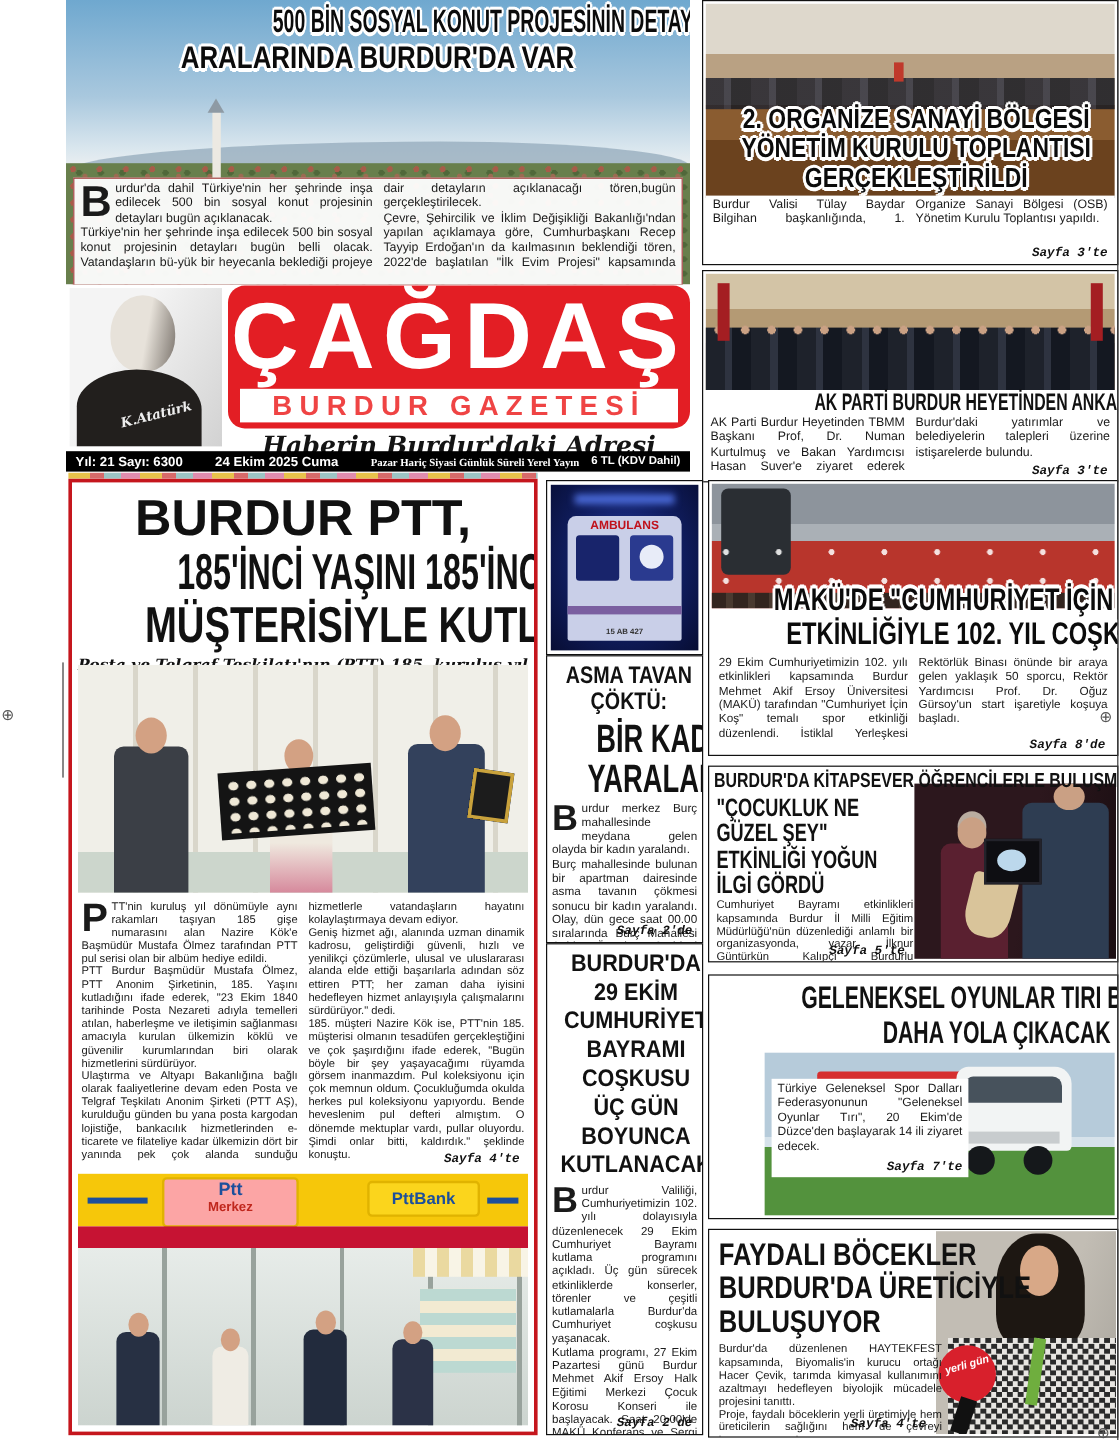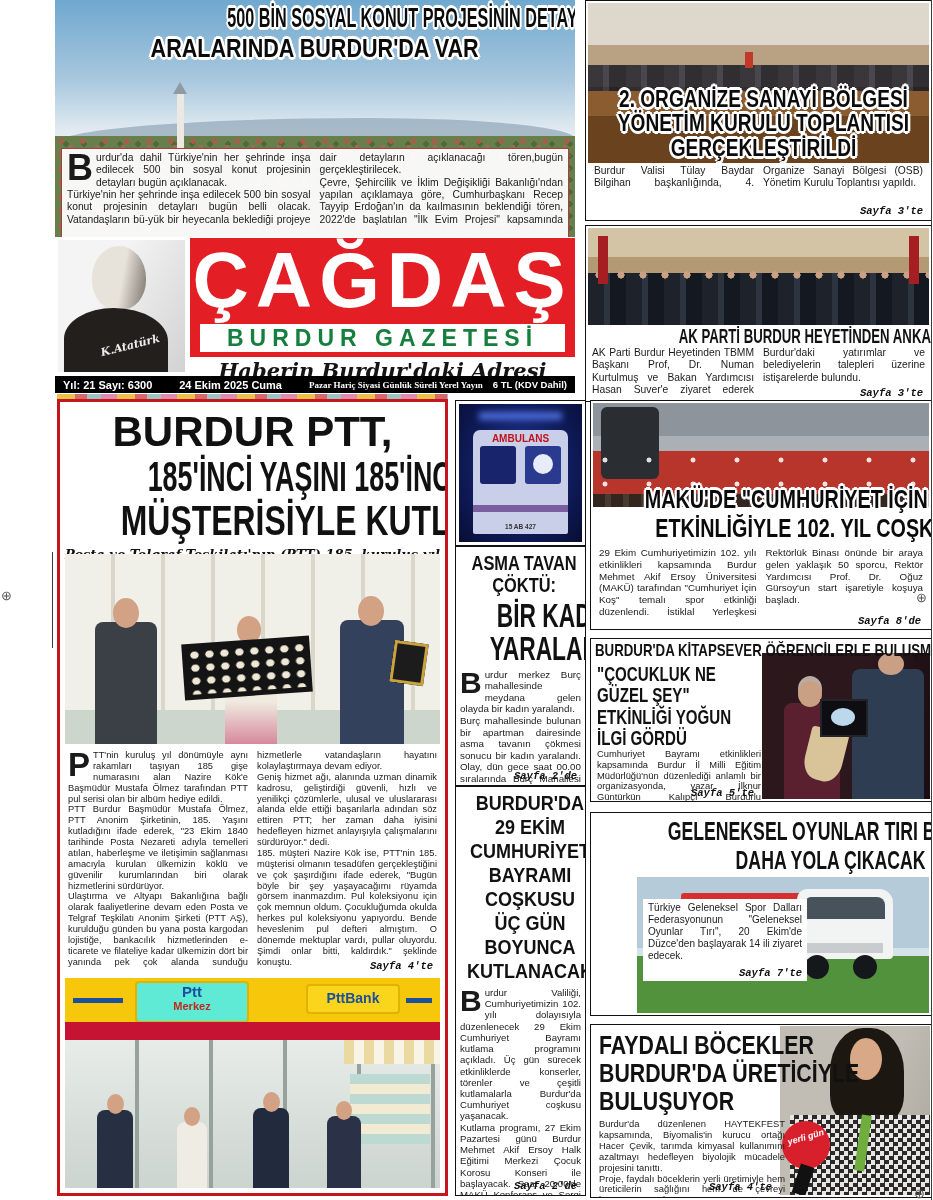--- a/index.html
+++ b/index.html
@@ -50,34 +50,34 @@
       <div class="abs" style="inset:0;background:linear-gradient(#ded8cc 0 26%,#b9a183 26% 52%,#8a5c30 52% 70%,#6b421e 70%);"></div>
       <div class="abs" style="left:0;right:0;top:38%;height:26px;background:repeating-linear-gradient(90deg,#23242e 0 15px,#353744 15px 21px,#181a22 21px 38px);opacity:.85;"></div>
       <div class="abs" style="left:46%;top:30%;width:8px;height:16px;background:#c0392b;"></div>
       <div class="abs" style="left:0;right:0;top:84px;text-align:center;line-height:1.07;z-index:2;">
         <span class="cx outl" style="font-size:23px;--sx:.83;">2. ORGANİZE SANAYİ BÖLGESİ
 YÖNETİM KURULU TOPLANTISI
 GERÇEKLEŞTİRİLDİ</span>
       </div>
     </div>
     <div class="abs" style="left:2px;right:2px;bottom:2px;height:51px;background:#fff;padding:2px 6px;">
-      <div class="cols2 btxt">Burdur Valisi Tülay Baydar Bilgihan başkanlığında, 4. Organize Sanayi Bölgesi (OSB) Yönetim Kurulu Toplantısı yapıldı.</div>
+      <div class="cols2 btxt">Burdur Valisi Tülay Baydar Bilgihan başkanlığında, 1. Organize Sanayi Bölgesi (OSB) Yönetim Kurulu Toplantısı yapıldı.</div>
       <div class="pref abs" style="right:6px;bottom:1px;">Sayfa 3'te</div>
     </div>
   </section>
 
   <div class="photo" style="left:58px;top:240px;width:127px;height:132px;background:linear-gradient(120deg,#f4f4f4 35%,#d2d2d2);">
     <div class="abs" style="left:34px;top:6px;width:54px;height:64px;background:linear-gradient(100deg,#e7e2da 55%,#7a736c);border-radius:50% 50% 46% 46%;"></div>
     <div class="abs" style="left:6px;bottom:0;width:104px;height:64px;background:#221f1d;border-radius:48% 52% 0 0;"></div>
     <div class="abs" style="left:42px;bottom:20px;color:#eee;font:italic bold 11px 'DejaVu Serif',serif;transform:rotate(-14deg);">K.Atatürk</div>
   </div>
-  <div class="abs" style="left:190px;top:238px;width:385px;height:119px;background:#e31e24;overflow:hidden;">
+  <div class="abs" style="left:190px;top:238px;width:385px;height:119px;background:#e31e24;overflow:hidden;border-radius:14px;">
     <div style="text-align:center;color:#fff;font-weight:bold;font-size:78px;line-height:84px;letter-spacing:7px;font-family:'Liberation Sans',sans-serif;">ÇAĞDAŞ</div>
     <div class="abs" style="left:10px;right:10px;bottom:5px;height:28px;background:#fff;text-align:center;">
-      <span style="font-weight:bold;font-size:23px;line-height:28px;letter-spacing:6px;color:#15803d;">BURDUR GAZETESİ</span>
+      <span style="font-weight:bold;font-size:23px;line-height:28px;letter-spacing:6px;color:#ef4444;">BURDUR GAZETESİ</span>
     </div>
   </div>
   <div class="abs" style="left:190px;top:358px;width:385px;text-align:center;font:italic bold 21px 'DejaVu Serif',serif;color:#141414;">Haberin Burdur'daki Adresi</div>
 
   <section class="bx" style="left:585px;top:225px;width:345px;height:175px;">
     <div class="photo" style="left:2px;top:2px;right:2px;height:97px;">
       <div class="abs" style="inset:0;background:linear-gradient(#d3c4a6 0 30%,#b49a74 30% 60%,#84664a 60%);"></div>
       <div class="abs" style="left:0;right:0;bottom:0;height:52px;background:repeating-linear-gradient(90deg,#1e222b 0 16px,#2e3340 16px 22px,#141821 22px 38px);"></div>
       <div class="abs" style="left:0;right:0;bottom:44px;height:12px;background-image:radial-gradient(circle 5px at 11px 6px,#caa184 70%,transparent 72%);background-size:22px 12px;"></div>
       <div class="abs" style="left:10px;top:8px;width:10px;height:48px;background:#a41e22;"></div>
@@ -124,21 +124,21 @@
       <div class="abs" style="right:14px;bottom:60px;width:34px;height:42px;background:#1c1c1c;transform:rotate(8deg);box-shadow:inset 0 0 0 3px #c9a23c;"></div>
     </div>
     <div class="abs cols2 btxt" style="top:348px;left:8px;right:8px;height:224px;font-size:9.3px;line-height:1.17;"><span class="dc" style="font-size:33px;line-height:27px;">P</span><span>TT'nin kuruluş yıl dönümüyle aynı rakamları taşıyan 185 gişe numarasını alan Nazire Kök'e Başmüdür Mustafa Ölmez tarafından PTT pul serisi olan bir albüm hediye edildi.
 PTT Burdur Başmüdür Mustafa Ölmez, PTT Anonim Şirketinin, 185. Yaşını kutladığını ifade ederek, "23 Ekim 1840 tarihinde Posta Nezareti adıyla temelleri atılan, haberleşme ve iletişimin sağlanması amacıyla kurulan ülkemizin köklü ve güvenilir kurumlarından biri olarak hizmetlerini sürdürüyor.
 Ulaştırma ve Altyapı Bakanlığına bağlı olarak faaliyetlerine devam eden Posta ve Telgraf Teşkilatı Anonim Şirketi (PTT AŞ), kurulduğu günden bu yana posta kargodan lojistiğe, bankacılık hizmetlerinden e-ticarete ve filateliye kadar ülkemizin dört bir yanında pek çok alanda sunduğu hizmetlerle vatandaşların hayatını kolaylaştırmaya devam ediyor.
 Geniş hizmet ağı, alanında uzman dinamik kadrosu, geliştirdiği güvenli, hızlı ve yenilikçi çözümlerle, ulusal ve uluslararası alanda elde ettiği başarılarla adından söz ettiren PTT; her zaman daha iyisini hedefleyen hizmet anlayışıyla çalışmalarını sürdürüyor." dedi.
 185. müşteri Nazire Kök ise, PTT'nin 185. müşterisi olmanın tesadüfen gerçekleştiğini ve çok şaşırdığını ifade ederek, "Bugün böyle bir şey yaşayacağımı rüyamda görsem inanmazdım. Pul koleksiyonu için çok memnun oldum. Çocukluğumda okulda herkes pul koleksiyonu yapıyordu. Bende heveslenim pul defteri almıştım. O dönemde mektuplar vardı, pullar oluyordu. Şimdi onlar bitti, kaldırdık." şeklinde konuştu.</span></div>
     <div class="pref abs" style="top:558px;right:12px;">Sayfa 4'te</div>
     <div class="photo" style="top:576px;left:5px;right:5px;height:210px;">
       <div class="abs" style="left:0;right:0;top:0;height:44px;background:#f6c70a;"></div>
-      <div class="abs" style="left:70px;top:3px;width:110px;height:38px;background:#5eead4;border:2px solid #e0b300;border-radius:4px;text-align:center;">
+      <div class="abs" style="left:70px;top:3px;width:110px;height:38px;background:#fca5a5;border:2px solid #e0b300;border-radius:4px;text-align:center;">
         <div style="font-weight:bold;font-size:15px;color:#1c4f9c;line-height:17px;">Ptt</div>
         <div style="font-weight:bold;font-size:11px;color:#c0271d;line-height:12px;">Merkez</div>
       </div>
       <div class="abs" style="right:40px;top:6px;width:90px;height:26px;background:#fbd51c;border:2px solid #e0b300;border-radius:4px;text-align:center;font-weight:bold;font-size:14px;line-height:24px;color:#1c4f9c;">PttBank</div>
       <div class="abs" style="left:8px;top:20px;width:50px;height:5px;background:#1c4f9c;"></div>
       <div class="abs" style="right:8px;top:20px;width:26px;height:5px;background:#1c4f9c;"></div>
       <div class="abs" style="left:0;right:0;top:44px;height:18px;background:#c61333;"></div>
       <div class="abs" style="left:0;right:0;top:62px;bottom:0;background:linear-gradient(#e7ece9,#ccd4cf);"></div>
       <div class="abs" style="left:0;right:0;top:62px;bottom:0;background:repeating-linear-gradient(90deg,transparent 0 70px,#98a29c 70px 74px);"></div>
       <div class="abs" style="right:0;top:62px;width:96px;height:24px;background:repeating-linear-gradient(90deg,#ead9a0 0 10px,#f8f4e6 10px 20px);"></div>

